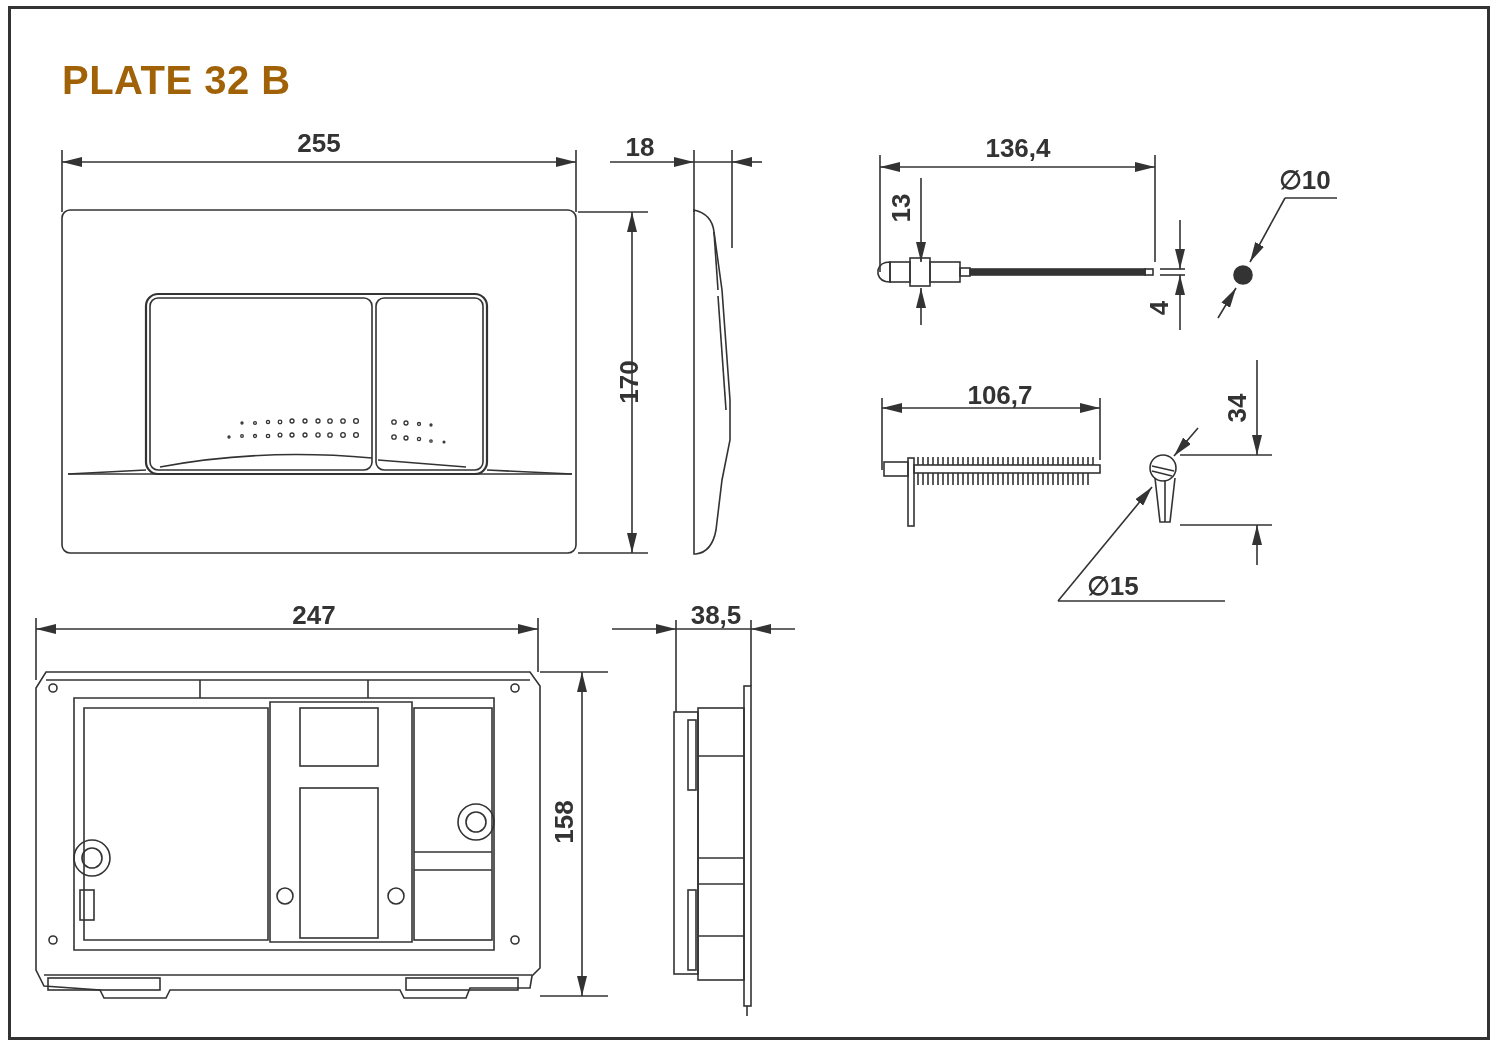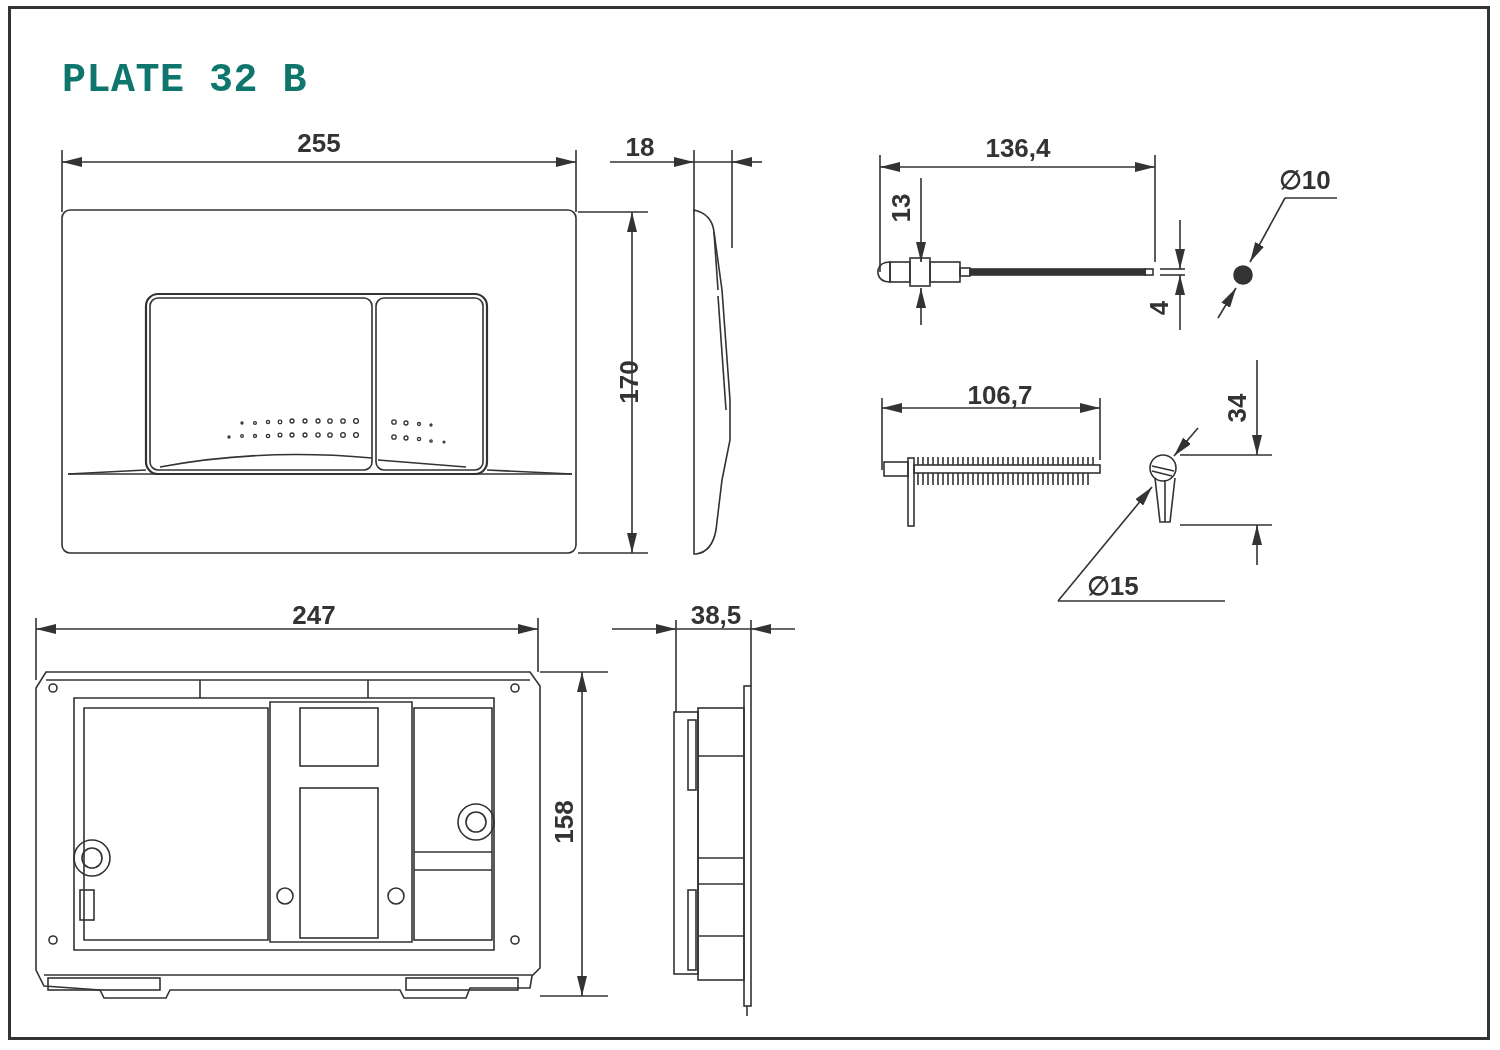--- a/index.html
+++ b/index.html
@@ -1,19 +1,19 @@
 <!DOCTYPE html>
 <html><head>
 <meta charset="utf-8">
 <style>
   html, body { margin: 0; padding: 0; background: #ffffff; }
   body { width: 1500px; height: 1050px; position: relative; overflow: hidden; font-family: "Liberation Sans", sans-serif; }
   .frame { position: absolute; left: 8px; top: 6px; width: 1482px; height: 1034px; border: 3px solid #333333; box-sizing: border-box; }
   svg.drawing { position: absolute; left: 0; top: 0; }
-  .title { position: absolute; left: 62px; top: 58px; font-size: 40px; font-weight: bold; color: #0f766e; letter-spacing: 0.5px; font-family: Liberation Mono, monospace; }
+  .title { position: absolute; left: 62px; top: 58px; font-size: 40px; font-weight: bold; color: #a16207; letter-spacing: 0.5px; font-family: Liberation Sans, sans-serif; }
   .dim { font-family: "Liberation Sans", sans-serif; font-size: 26px; font-weight: bold; fill: #333333; }
 </style>
 </head>
 <body>
 
 <div class="frame"></div>
 <div class="title">PLATE 32 B</div>
 
 <svg class="drawing" width="1500" height="1050" viewBox="0 0 1500 1050">
   <defs>

